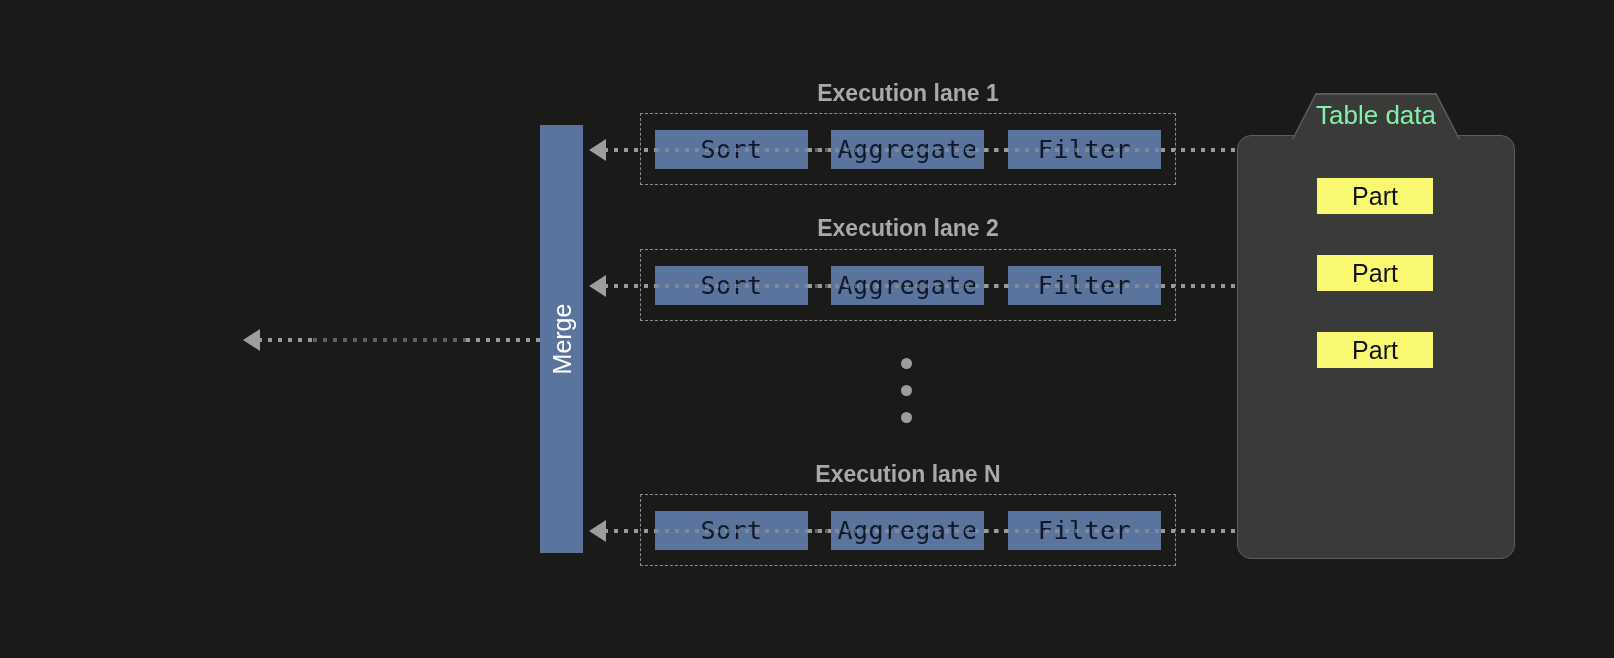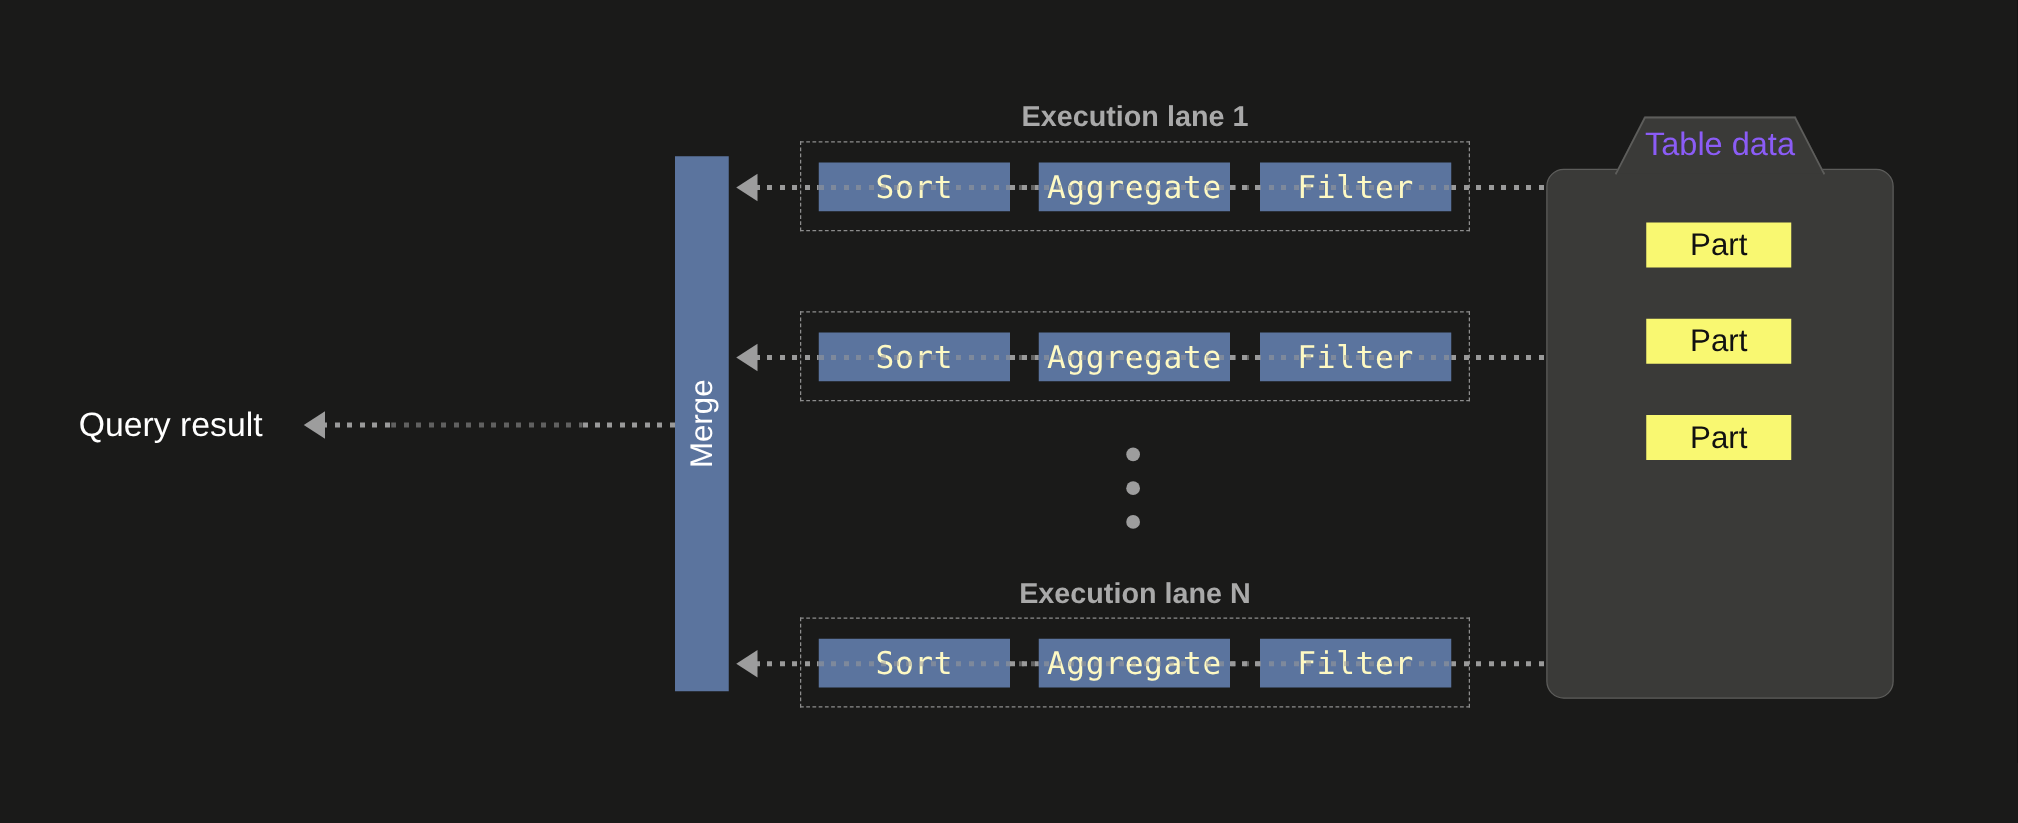--- a/index.html
+++ b/index.html
@@ -42,21 +42,21 @@
     z-index: 4;
   }
 
   
   .opbox {
     position: absolute;
     background: #5b749e;
     display: flex;
     align-items: center;
     justify-content: center;
-    color: #fef9c3;
+    color: #0f172a;
     font-family: "DejaVu Sans Mono", "Liberation Mono", monospace;
     font-size: 25px;
     letter-spacing: .5px;
     z-index: 2;
     box-sizing: border-box;
   }
 
   
   #merge-bar {
     position: absolute;
@@ -145,21 +145,21 @@
     left: 1292px; top: 93px;
     width: 168px; height: 47px;
     z-index: 3;
     pointer-events: none;
   }
   #table-title {
     position: absolute;
     left: 1292px; top: 100px;
     width: 168px;
     text-align: center;
-    color: #8b5cf6;
+    color: #86efac;
     font-size: 26px;
     white-space: nowrap;
     z-index: 4;
   }
   .part-box {
     position: absolute;
     left: 1317px;
     width: 116px;
     height: 36px;
     background: #f9f871;
@@ -169,21 +169,20 @@
     justify-content: center;
     font-size: 25px;
     z-index: 3;
   }
 </style>
 </head>
 <body>
 
 <div id="stage">
 
-  <div id="query-result">Query result</div>
 
   <div class="arrow-left" style="left:243px; top:329px;"></div>
 
   <div class="dotline" style="left:258px; top:338px; width:56px;"></div>
 
 
   <div class="dotline dotline-over" style="left:313px; top:338px; width:153px;"></div>
 
   <div class="dotline" style="left:466px; top:338px; width:76px;"></div>
 
@@ -204,20 +203,21 @@
     <span>Aggregate</span>
   </div>
   <div class="opbox" style="left:1008px; top:130px; width:153px; height:39px;">
     <span>Filter</span>
   </div>
   <div class="dotline dotline-over" style="left:655px; top:148px; width:506px;"></div>
   <div class="dotline" style="left:808px; top:148px; width:23px;"></div>
   <div class="dotline" style="left:984px; top:148px; width:24px;"></div>
   <div class="dotline" style="left:1161px; top:148px; width:80px;"></div>
 
+  <div class="lane-label" style="top:215px;">Execution lane 2</div>
   <div class="lane-box" style="top:249px; height:72px;"></div>
 
   <div class="arrow-left" style="left:589px; top:275px;"></div>
   <div class="dotline" style="left:604px; top:284px; width:51px;"></div>
 
   <div class="opbox" style="left:655px; top:266px; width:153px; height:39px;">
     <span>Sort</span>
   </div>
   <div class="opbox" style="left:831px; top:266px; width:153px; height:39px;">
     <span>Aggregate</span>

